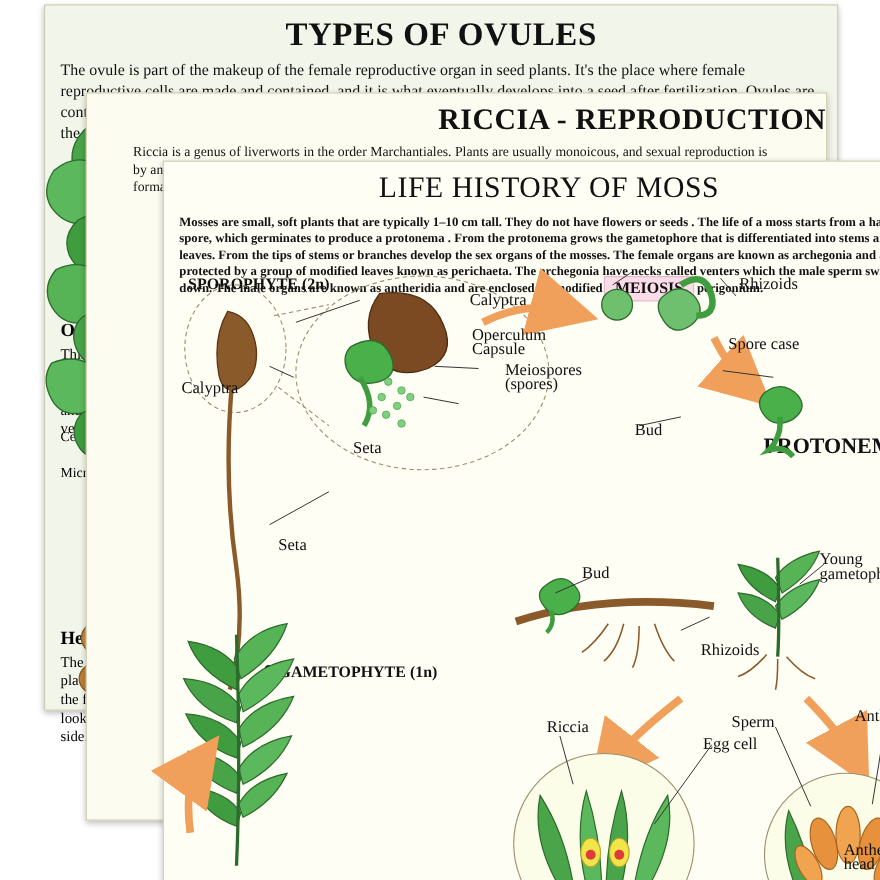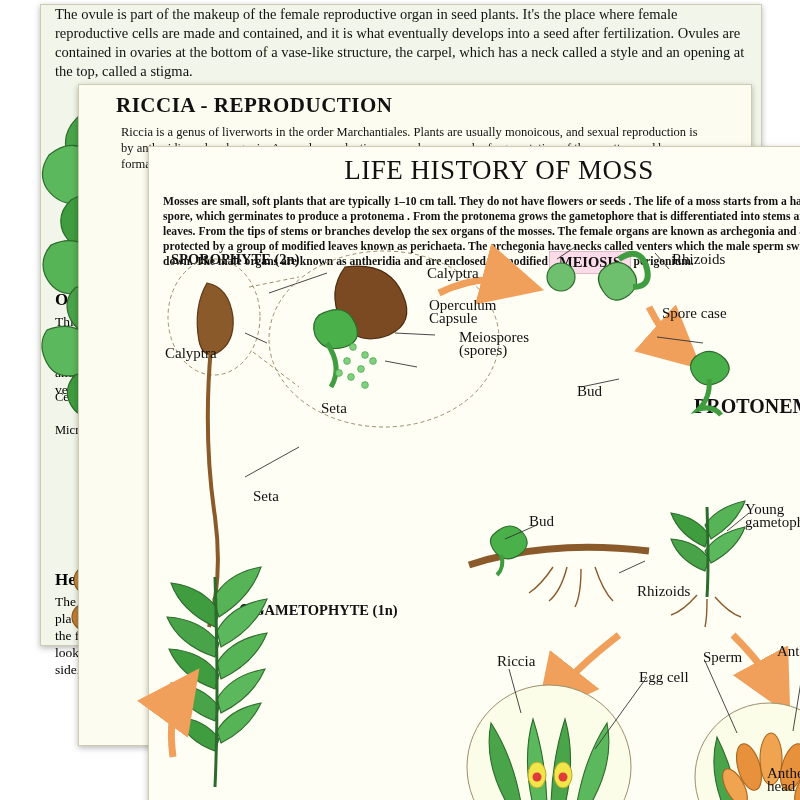--- a/index.html
+++ b/index.html
@@ -32,21 +32,21 @@
   #ov-lbl-micropyle{left:14px;top:418px;}
   #ov-lbl-anti{left:155px;top:668px;}
 
   
   #sheet-riccia{
     left:78px;top:84px;width:672px;height:660px;
     background:#fdfcf0;
     z-index:2;
   }
   #sheet-riccia .title{
-    text-align:left;font-size:21px;font-weight:bold;letter-spacing:.5px;
+    text-align:right;font-size:27px;font-weight:bold;letter-spacing:.5px;
     margin:8px 0 6px 0;color:#111;padding-left:37px;
   }
   #sheet-riccia .intro{
     font-size:12.5px;line-height:16px;color:#111;padding:0 42px;text-align:left;
   }
 
   
   #sheet-moss{
     left:148px;top:146px;width:700px;height:680px;
     background:#fffef5;
@@ -69,20 +69,21 @@
 
   .lbl{position:absolute;font-size:15px;color:#111;font-family:"Liberation Serif",serif;line-height:13px;}
 
   svg{position:absolute;left:0;top:0;overflow:visible;}
   .sheet-canvas{position:absolute;left:0;top:0;width:100%;height:100%;}
 </style>
 </head>
 <body>
 
 <div class="sheet" id="sheet-ovules">
+  <div class="title">TYPES OF OVULES</div>
   <div class="intro">The ovule is part of the makeup of the female reproductive organ in seed plants. It's the place where female reproductive cells are made and contained, and it is what eventually develops into a seed after fertilization. Ovules are contained in ovaries at the bottom of a vase-like structure, the carpel, which has a neck called a style and an opening at the top, called a stigma.</div>
 
   <div id="ov-block-ortho">
     <div class="ov-head">Orthotropous</div>
     <div class="ov-body">This is the most simple type of ovule. It is straight, with the micropyle, chalaza and nucellus all in one vertical line.</div>
   </div>
 
   <div id="ov-block-hemi">
     <div class="ov-head">Hemitropous</div>
     <div class="ov-body">The body of the ovule is placed at the right angle to the funicle, so the ovule looks like it is lying on its side.</div>
@@ -271,17 +272,17 @@
   <div class="lbl" style="left:104px;top:343px;">Seta</div>
   <div class="lbl" style="left:523px;top:106px;">Rhizoids</div>
   <div class="lbl" style="left:513px;top:160px;">Spore case</div>
   <div class="lbl" style="left:428px;top:238px;">Bud</div>
   <div class="lbl" style="left:380px;top:368px;">Bud</div>
   <div class="lbl" style="left:488px;top:438px;">Rhizoids</div>
   <div class="lbl" style="left:596px;top:356px;width:74px;white-space:pre-line;">Young
 gametophyte</div>
   <div class="lbl" style="left:348px;top:508px;">Riccia</div>
   <div class="lbl" style="left:490px;top:524px;text-align:right;">Egg cell</div>
-  <div class="lbl" style="left:554px;top:504px;">Sperm</div>
+  <div class="lbl" style="left:516px;top:504px;">Sperm</div>
   <div class="lbl" style="left:628px;top:498px;">Antheridia</div>
   <div class="lbl" style="left:618px;top:620px;width:70px;white-space:pre-line;">Antheridial
 head</div>
 </div>
 
 </body></html>

